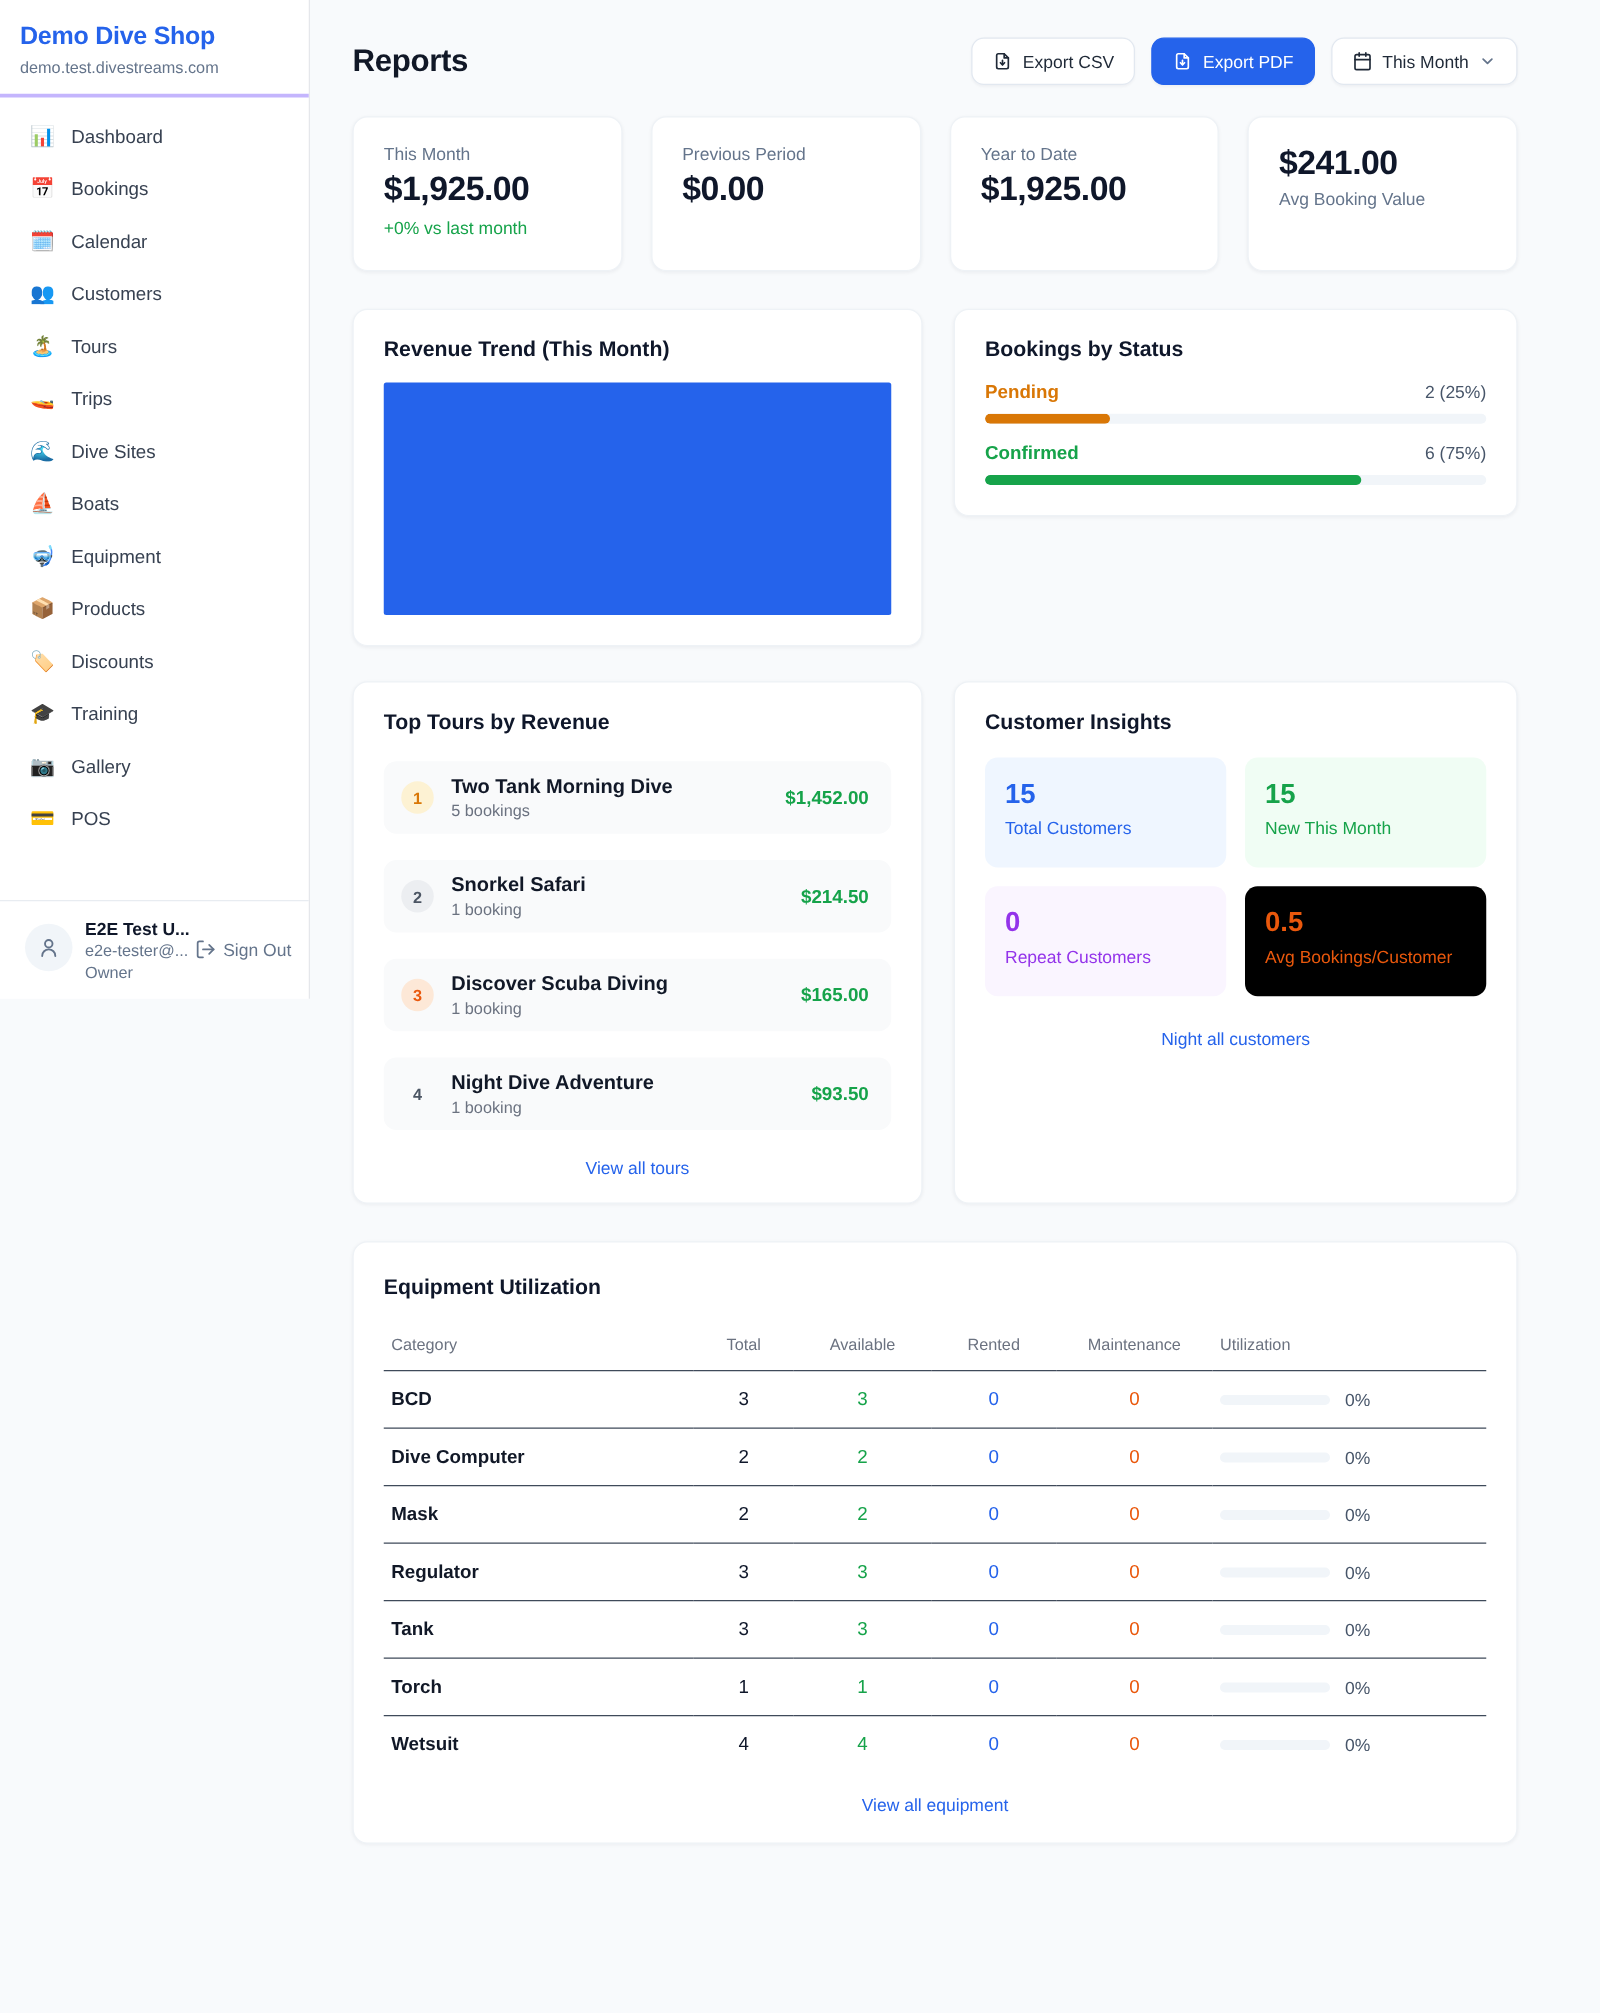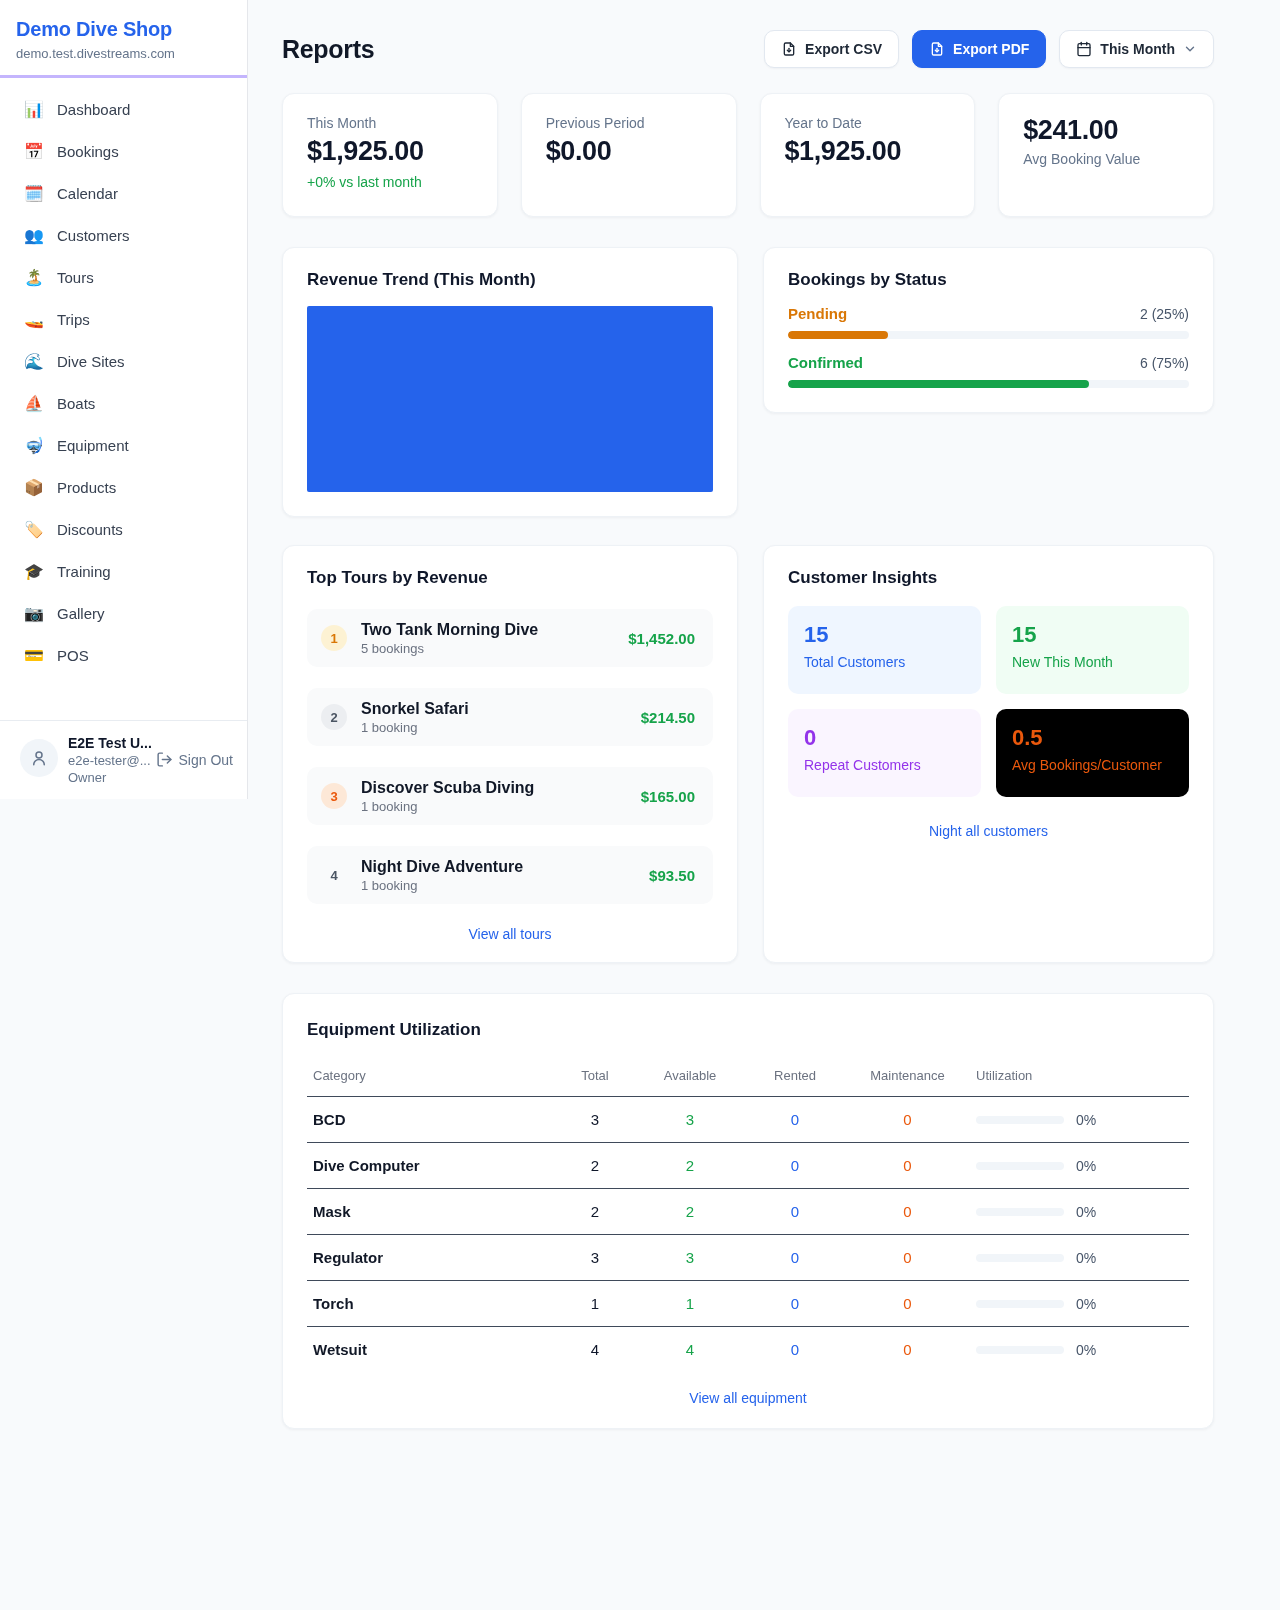--- a/index.html
+++ b/index.html
@@ -40,21 +40,21 @@
     cursor:pointer; flex:0 0 auto; margin-top:16px;
   }
   
   .main { position:absolute; left:248px; top:0; width:1032px; padding:30px 66px 40px 34px; }
   .page-header { display:flex; align-items:center; justify-content:space-between; margin-bottom:25px; }
   .page-title { font-size:25px; font-weight:800; color:#111827; letter-spacing:-0.3px; }
   .header-actions { display:flex; gap:13px; }
   .btn {
     display:flex; align-items:center; gap:8px; height:38px; padding:0 16px;
     border:1px solid #e2e8f0; border-radius:10px; background:#fff;
-    font-size:14px; font-weight:700; color:#1f2937; cursor:pointer;
+    font-size:14px; font-weight:400; color:#1f2937; cursor:pointer;
     box-shadow:0 1px 2px rgba(15,23,42,0.04);
   }
   .btn-primary { background:#2563eb; border-color:#2563eb; color:#fff; }
   .card {
     background:#fff; border:1px solid #eef2f6; border-radius:12px;
     box-shadow:0 1px 3px rgba(15,23,42,0.05);
   }
   .card-title { font-size:17px; font-weight:700; color:#0f172a; }
   
   .stats-row { display:grid; grid-template-columns:repeat(4,1fr); gap:23px; margin-bottom:30px; }
@@ -441,20 +441,33 @@
           <td class="c rented">0</td>
           <td class="c maint">0</td>
           <td>
               <div class="util-cell">
                 <div class="util-track"></div>
                 <span class="util-pct">0%</span>
               </div>
             </td>
         </tr>
         <tr>
+          <td class="cat">Tank</td>
+          <td class="c">3</td>
+          <td class="c avail">3</td>
+          <td class="c rented">0</td>
+          <td class="c maint">0</td>
+          <td>
+              <div class="util-cell">
+                <div class="util-track"></div>
+                <span class="util-pct">0%</span>
+              </div>
+            </td>
+        </tr>
+        <tr>
           <td class="cat">Torch</td>
           <td class="c">1</td>
           <td class="c avail">1</td>
           <td class="c rented">0</td>
           <td class="c maint">0</td>
           <td>
               <div class="util-cell">
                 <div class="util-track"></div>
                 <span class="util-pct">0%</span>
               </div>

